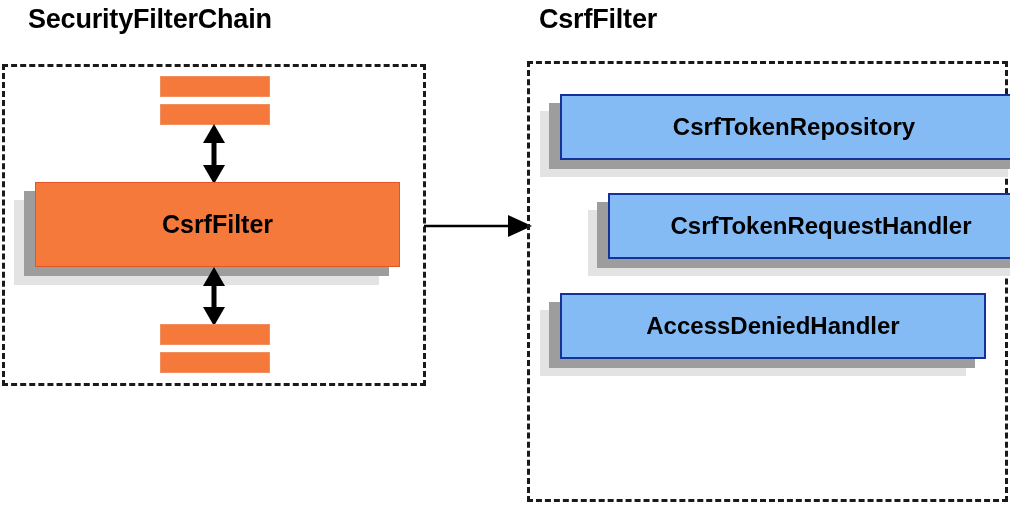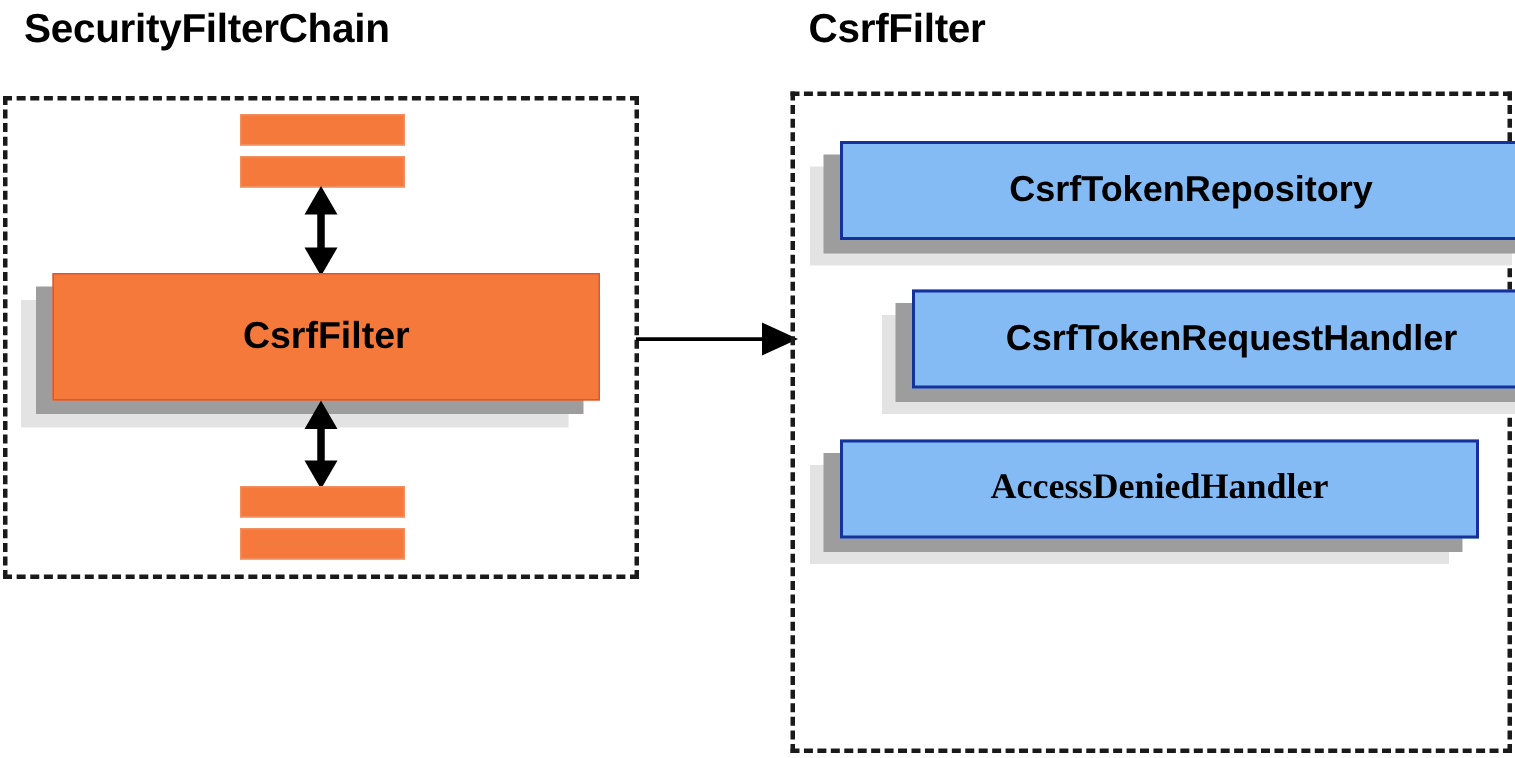--- a/index.html
+++ b/index.html
@@ -21,21 +21,21 @@
   
   .panel-title {
     position: absolute;
     font-size: 27px;
     font-weight: bold;
     color: #000000;
     letter-spacing: -0.2px;
     white-space: nowrap;
     line-height: 1;
   }
-  #title-left  { left: 16px;  top: 6px; }
+  #title-left  { left: 28px;  top: 6px; }
   #title-right { left: 539px; top: 6px; }
 
   
   .dashed-panel {
     position: absolute;
     box-sizing: border-box;
     border: 3px dashed #1a1a1a;
     background: transparent;
   }
   #panel-left  { left: 2px;   top: 64px; width: 424px; height: 322px; }
@@ -145,20 +145,20 @@
     <div class="shadow-near" style="transform: translate(-11px, 9px);"></div>
     <div class="face">CsrfTokenRepository</div>
   </div>
 
   <div class="block block-blue" style="left:560px; top:193px; width:426px; height:66px;margin-left:48px;">
     <div class="shadow-far" style="transform: translate(-20px, 17px);"></div>
     <div class="shadow-near" style="transform: translate(-11px, 9px);"></div>
     <div class="face">CsrfTokenRequestHandler</div>
   </div>
 
-  <div class="block block-blue" style="left:560px; top:293px; width:426px; height:66px;font-family:Liberation Serif, serif;">
+  <div class="block block-blue" style="left:560px; top:293px; width:426px; height:66px;">
     <div class="shadow-far" style="transform: translate(-20px, 17px);"></div>
     <div class="shadow-near" style="transform: translate(-11px, 9px);"></div>
     <div class="face">AccessDeniedHandler</div>
   </div>
 
 
 </div>
 
 </body></html>

